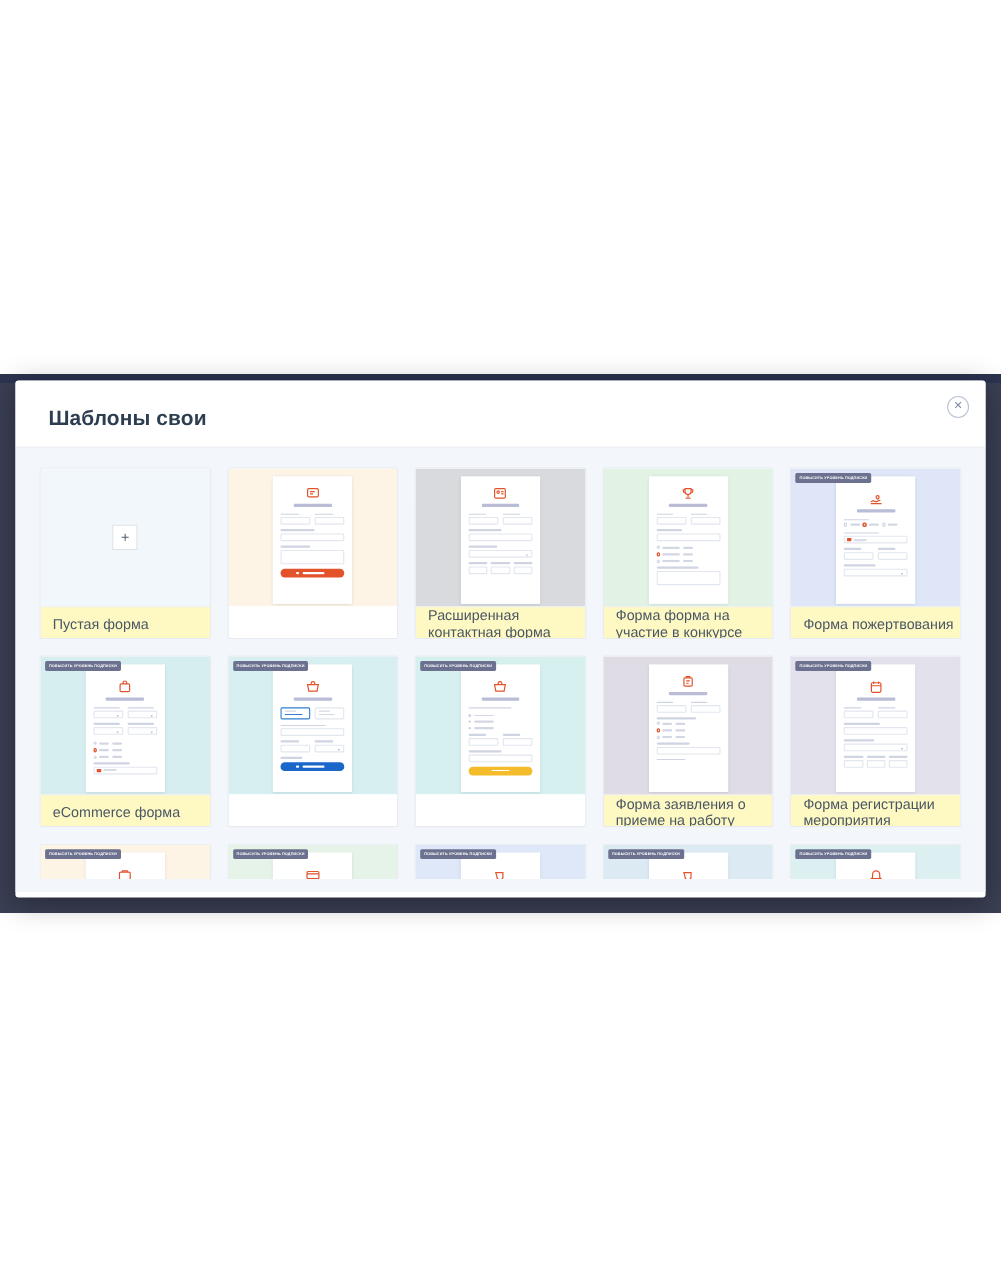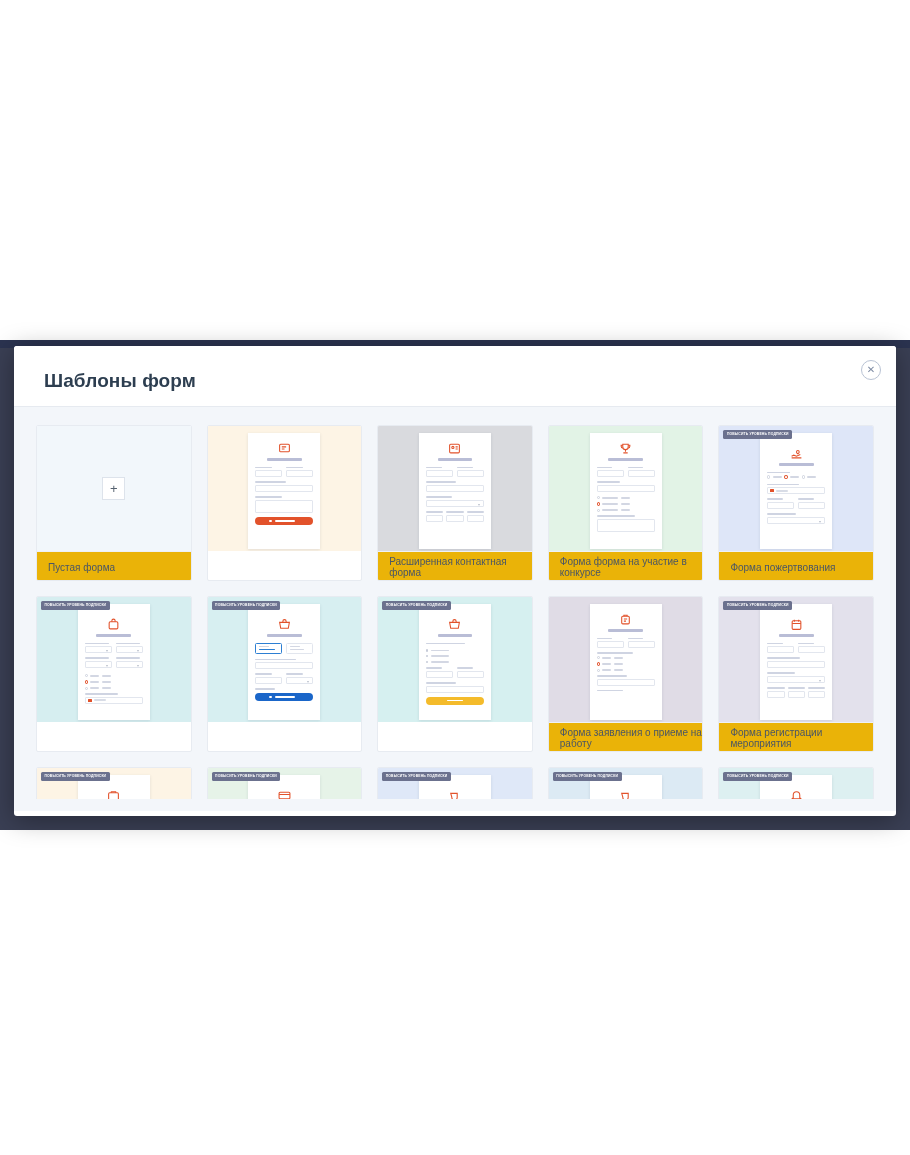--- a/index.html
+++ b/index.html
@@ -93,23 +93,23 @@
     align-items: flex-start;
     justify-content: center;
     padding-top: 7px;
     overflow: hidden;
   }
   .card-label {
     height: 31px;
     display: flex;
     align-items: center;
     padding-left: 11px;
-    font-size: 10px;
+    font-size: 13px;
     color: #4a5665;
-    background: #eab308;
+    background: #fef9c3;
     border-top: 1px solid #eef1f5;
   }
 
   
   .blank-preview {
     background: #f2f7fb;
     height: 125px;
     display: flex; align-items: center; justify-content: center;
   }
   .plus-box {
@@ -216,21 +216,21 @@
 <body>
 
 <div id="stage">
 
   <div class="overlay"></div>
   <div class="overlay-top-strip"></div>
 
   <div class="modal">
 
     <div class="modal-header">
-      <div class="modal-title">Шаблоны форм</div>
+      <div class="modal-title">Шаблоны свои</div>
       <div class="close-btn">✕</div>
     </div>
 
     <div class="modal-body">
 
       <div class="grid">
 
         <div class="card">
           <div class="blank-preview">
             <div class="plus-box">+</div>
@@ -456,20 +456,21 @@
                     <div class="radio-txt s"></div>
                   </div>
               </div>
               <div class="lbl" style="width:58%"></div>
               <div class="inline-sel">
                   <div class="card-chip"></div>
                   <div class="mini-txt"></div>
                 </div>
             </div>
           </div>
+          <div class="card-label">eCommerce форма</div>
         </div>
 
         <div class="card">
           <div class="card-preview" style="background:#d7eff1">
             <div class="badge">Повысить уровень подписки</div>
             <div class="sheet">
               <div class="icon-wrap" style="margin-top:7px">
                 <svg width="13" height="13" viewBox="0 0 24 24" fill="none" stroke="#e2522b" stroke-width="2">
                   <path d="M3 8h18l-2 11H5z"></path>
                     <path d="M9 8V6a3 3 0 0 1 6 0v2"></path>

